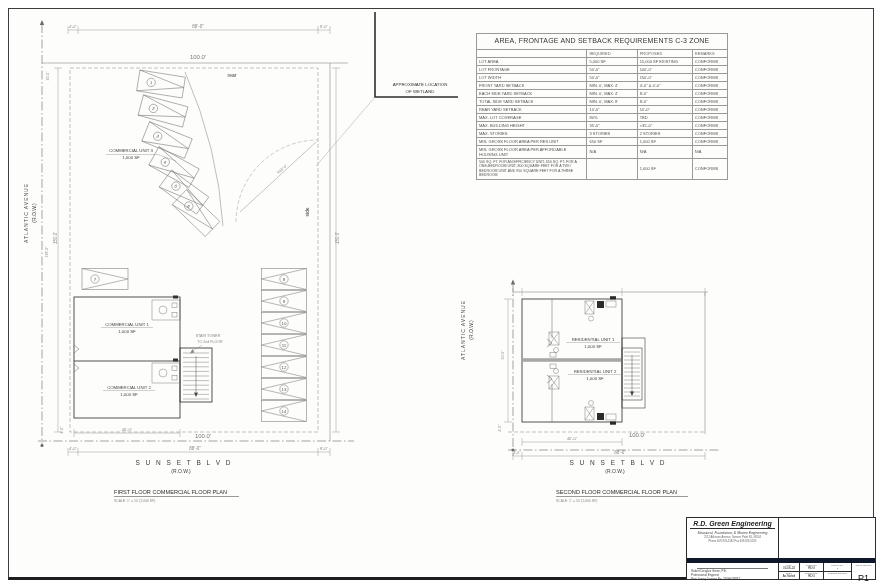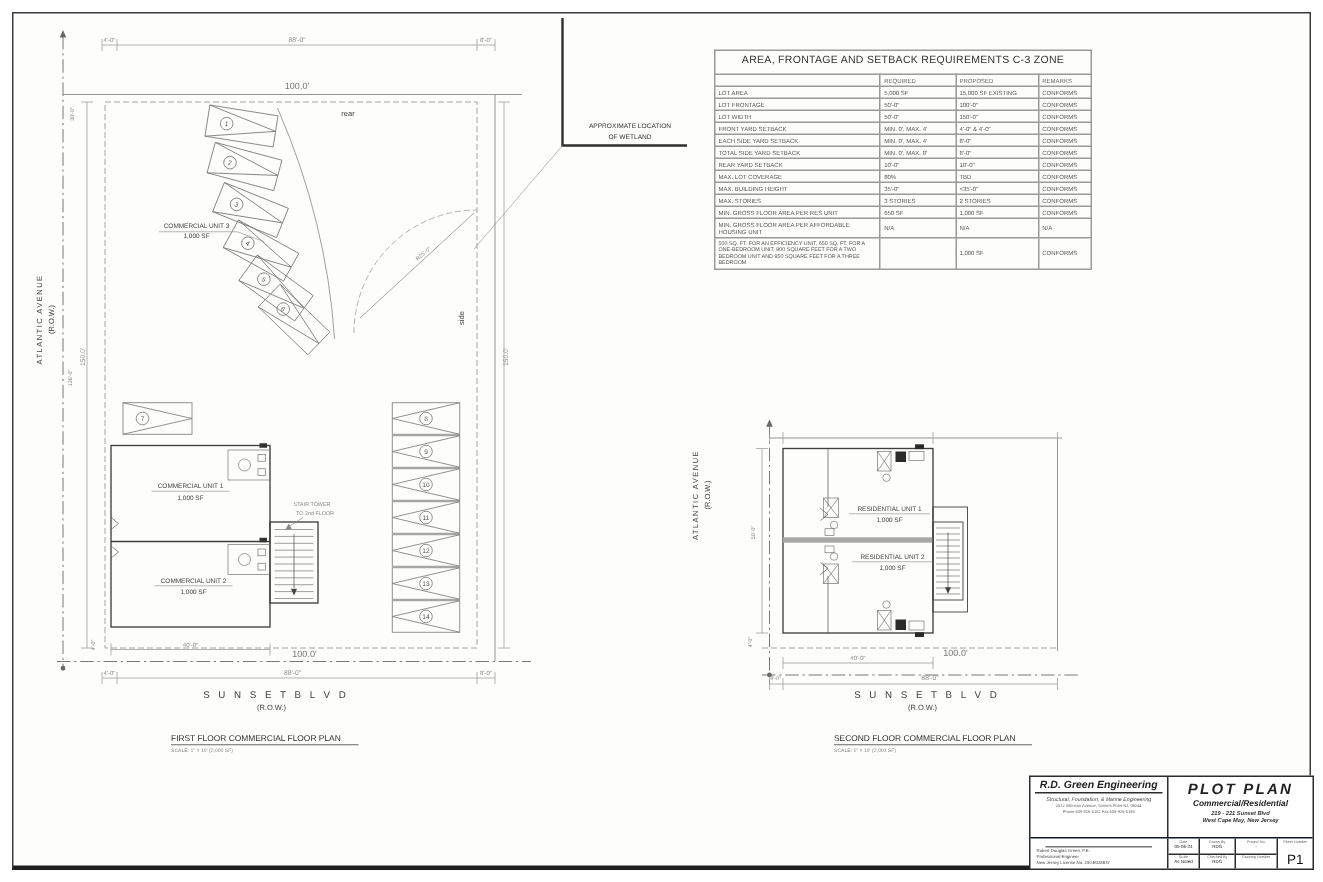--- a/index.html
+++ b/index.html
@@ -33,21 +33,21 @@
   .tblock{position:absolute;left:686px;top:517px;width:190px;height:63px;border:1px solid #2c2c2c;background:#fff;color:#222}
   .tb-top{height:40px;display:flex}
   .tb-firm{width:92px;border-right:1px solid #2c2c2c;text-align:center;padding-top:2px}
   .firm-name{font-size:7px;font-weight:bold;font-style:italic;border-bottom:1px solid #2c2c2c;margin:0 3px;padding-bottom:1px}
   .firm-tag{font-size:3.5px;font-style:italic;margin-top:2px;color:#444}
   .firm-addr,.firm-phone{font-size:2.7px;color:#666;margin-top:1px}
   .tb-proj{flex:1;text-align:center;padding-top:3px}
   .sheet-title{font-size:10px;font-weight:bold;font-style:italic;letter-spacing:1.5px}
   .proj-type{font-size:5.6px;font-weight:bold;font-style:italic;margin-top:1px}
   .proj-addr,.proj-city{font-size:3.8px;font-weight:bold;font-style:italic;margin-top:1px;color:#333}
-  .tb-bottom{height:21px;display:flex;border-top:1px solid #0f172a}
+  .tb-bottom{height:21px;display:flex;border-top:5px solid #0f172a}
   .tb-sig{width:92px;border-right:1px solid #2c2c2c;padding:1px 4px;color:#444}
   .sig-rule{border-top:1px solid #777;margin:4px 6px 1px 6px}
   .sig-name,.sig-title,.sig-lic{font-size:2.9px;line-height:1.35}
   .tb-grid{flex:1;display:flex}
   .gcol{display:flex;flex-direction:column;border-right:1px solid #2c2c2c}
   .gcol:last-child{border-right:none}
   .gc{flex:1;border-bottom:1px solid #2c2c2c;text-align:center;overflow:hidden}
   .gcol .gc:last-child{border-bottom:none}
   .glab{font-size:2.5px;color:#666;display:block;line-height:1.2;margin-top:.5px}
   .gval{font-size:3px;color:#222;display:block;line-height:1.1}
@@ -457,26 +457,20 @@
 </tbody>
   </table>
 
 <div class="tblock">
   <div class="tb-top">
     <div class="tb-firm">
       <div class="firm-name">R.D. Green Engineering</div>
       <div class="firm-tag">Structural, Foundation, &amp; Marine Engineering</div>
       <div class="firm-addr">2512 Atkinson Avenue,  Somers Point NJ, 08244</div>
       <div class="firm-phone">Phone 609-926-5182    Fax 609-926-5185</div>
-    </div>
-    <div class="tb-proj">
-      <div class="sheet-title">PLOT PLAN</div>
-      <div class="proj-type">Commercial/Residential</div>
-      <div class="proj-addr">219 - 221 Sunset Blvd</div>
-      <div class="proj-city">West Cape May, New Jersey</div>
     </div>
   </div>
   <div class="tb-bottom">
     <div class="tb-sig">
       <div class="sig-rule"></div>
       <div class="sig-name">Robert Douglas Green, P.E.</div>
       <div class="sig-title">Professional Engineer</div>
       <div class="sig-lic">New Jersey License No. 24GE028837</div>
     </div>
     <div class="tb-grid">

